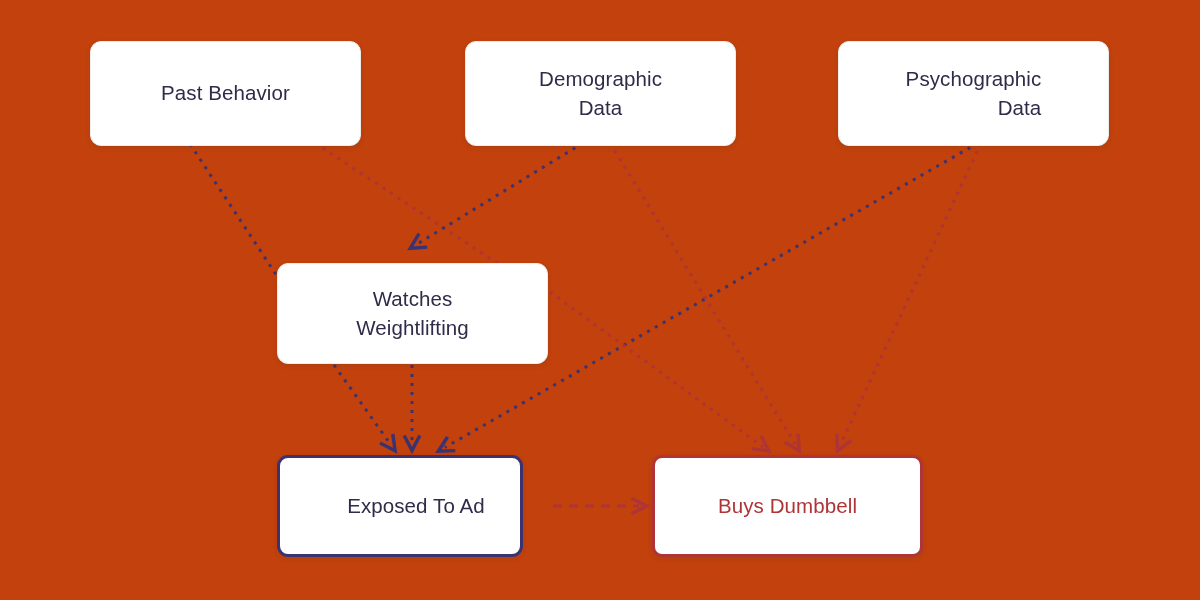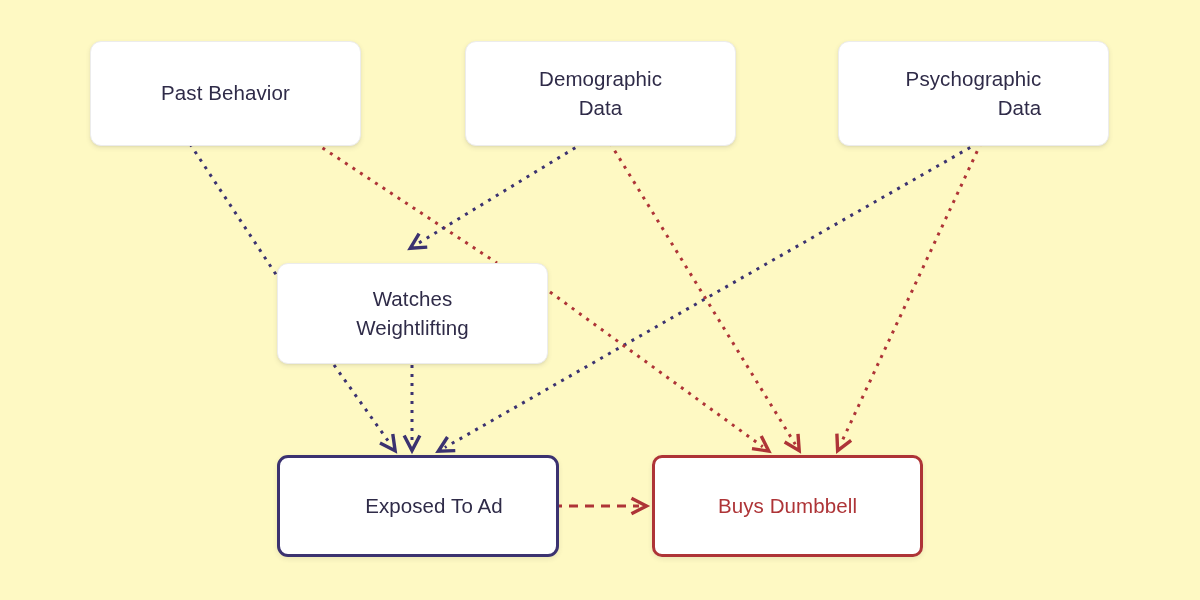--- a/index.html
+++ b/index.html
@@ -48,21 +48,21 @@
   }
   .node-outcome {
     border: 3px solid #ae3437;
     color: #ae3437;
     box-shadow: 0 2px 5px rgba(60,60,70,0.10);
   }
 </style>
 </head>
 <body>
 
-<div id="canvas" style="background: #fef9c3;">
+<div id="canvas" style="background: #c2410c;">
   <svg id="edge-layer" viewBox="0 0 1200 600" width="1200" height="600">
       <g>
         <line x1="190" y1="144" x2="279" y2="279" stroke="#3b3270" stroke-width="3" stroke-linecap="butt" stroke-dasharray="3 6"></line>
       </g>
       <g>
         <line x1="315" y1="143" x2="497" y2="263" stroke="#ae3437" stroke-width="3" stroke-linecap="butt" stroke-dasharray="3 6"></line>
       </g>
       <g>
         <line x1="583" y1="143" x2="416.68608050269637" y2="244.31767509605854" stroke="#3b3270" stroke-width="3" stroke-linecap="butt" stroke-dasharray="3 6"></line>
         <polyline points="427.24269639126135,247.07886246249706 410.28101341711607,248.21961251600976 419.0743847748368,233.67050188459257" fill="none" stroke="#3b3270" stroke-width="3.4" stroke-linecap="butt" stroke-linejoin="miter"></polyline>
@@ -97,16 +97,16 @@
       </g>
     </svg>
   <div id="node-layer">
       <div class="node node-plain" style="left: 90px; top: 41px; width: 271px; height: 105px;"><span>Past Behavior</span></div>
       <div class="node node-plain" style="left: 465px; top: 41px; width: 271px; height: 105px;"><span>Demographic
 Data</span></div>
       <div class="node node-plain" style="left: 838px; top: 41px; width: 271px; height: 105px; text-align: right;"><span>Psychographic
 Data</span></div>
       <div class="node node-plain" style="left: 277px; top: 263px; width: 271px; height: 101px;"><span>Watches
 Weightlifting</span></div>
-      <div class="node node-treatment" style="left: 277px; top: 455px; width: 282px; height: 102px; padding-left: 32px;"><span>Exposed To Ad</span></div>
+      <div class="node node-treatment" style="left: 277px; top: 455px; width: 246px; height: 102px; padding-left: 32px;"><span>Exposed To Ad</span></div>
       <div class="node node-outcome" style="left: 652px; top: 455px; width: 271px; height: 102px; border-radius: 10px;"><span>Buys Dumbbell</span></div>
     </div>
 </div>
 
 </body></html>

